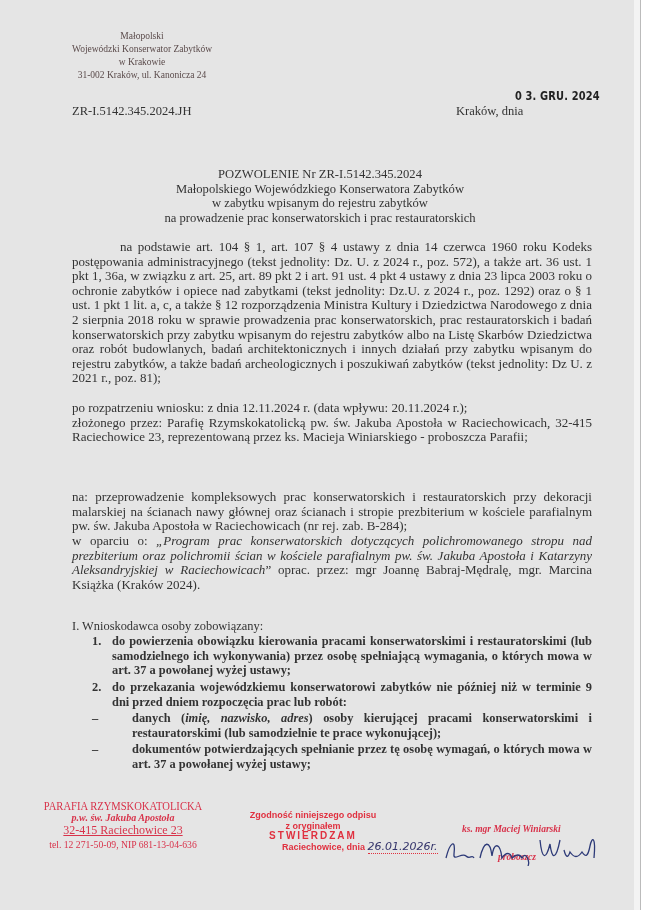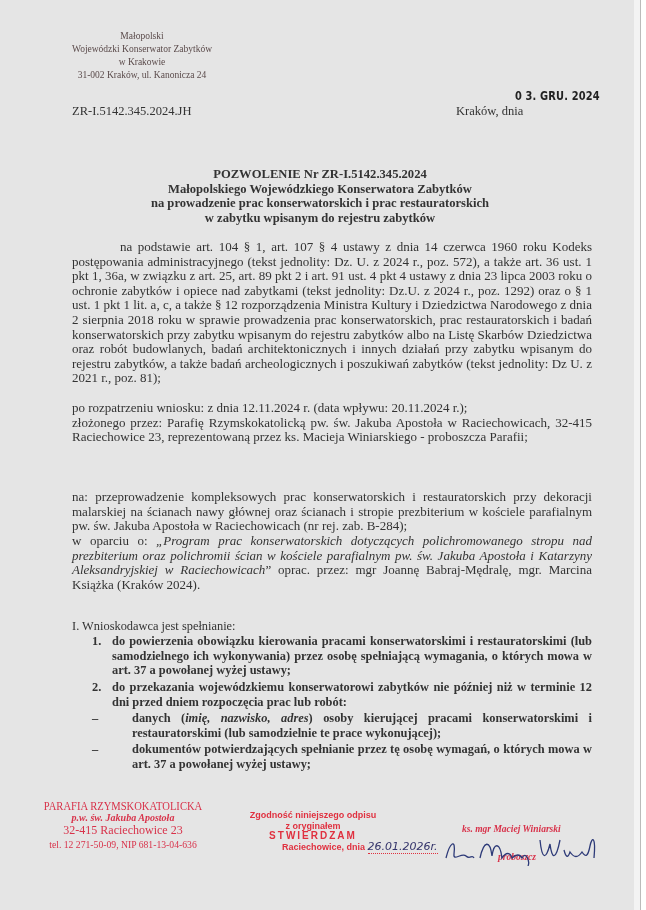--- a/index.html
+++ b/index.html
@@ -7,42 +7,42 @@
   .page { position: absolute; left: 0; top: 0; width: 640px; height: 910px; background: #e5e5e5; border-right: 1px solid #bbb; }
   .edge { position: absolute; right: 0; top: 0; width: 6px; height: 910px; background: #f3f3f3; }
 
   .office-stamp { position: absolute; left: 62px; top: 30px; width: 160px; text-align: center; font-size: 9.5px; line-height: 13px; color: #5a4a4a; font-family: "Liberation Serif", serif; }
   .office-stamp div { white-space: nowrap; }
 
   .ref { position: absolute; left: 72px; top: 104px; font-size: 12.5px; color: #333; }
   .city { position: absolute; left: 428px; top: 104px; font-size: 12.5px; color: #333; margin-left: 28px; }
   .date-stamp { position: absolute; left: 515px; top: 89px; font-size: 12px; font-family: "DejaVu Sans", sans-serif; letter-spacing: 0.2px; transform: scaleX(0.82); transform-origin: left; color: #222; font-weight: bold; }
 
-  .title { position: absolute; left: 40px; width: 560px; top: 167px; text-align: center; font-weight: bold; font-size: 12.6px; line-height: 14.5px; color: #333; }
+  .title { position: absolute; left: 40px; width: 560px; top: 167px; text-align: center; font-weight: normal; font-size: 12.6px; line-height: 14.5px; color: #333; }
 
   .para { position: absolute; left: 72px; width: 520px; font-size: 13px; line-height: 14.6px; text-align: justify; color: #333; }
   .p1 { top: 240px; text-indent: 48px; }
   .pozwala { position: absolute; left: 40px; width: 560px; top: 464px; text-align: center; font-weight: bold; font-size: 12.6px; color: #333; }
   .italic { font-style: italic; }
 
   .oblig-head { position: absolute; left: 72px; top: 619px; font-size: 12.4px; color: #333; }
   .list { position: absolute; left: 92px; width: 500px; font-weight: bold; font-size: 12.4px; line-height: 14.6px; color: #333; text-align: justify; }
   .li { position: relative; padding-left: 20px; }
   .li .num { position: absolute; left: 0; top: 0; }
   .l1 { top: 634px; }
   .l2 { top: 680px; }
   .sub { position: absolute; left: 92px; width: 500px; font-weight: bold; font-size: 12.4px; line-height: 14.6px; color: #333; text-align: justify; }
   .sub .li { padding-left: 20px; }
   .s1 { top: 711px; }
   .s2 { top: 742px; }
 
   .parish-stamp { position: absolute; left: 28px; top: 800px; width: 190px; text-align: center; color: #d8324a; font-family: "Liberation Sans", sans-serif; }
   .parish-stamp .l-a { font-family: "Liberation Serif", serif; font-size: 11.5px; transform: scaleX(0.92); white-space: nowrap; }
   .parish-stamp .l-b { font-family: "Liberation Serif", serif; font-style: italic; font-weight: bold; font-size: 10px; }
-  .parish-stamp .l-c { font-family: "Liberation Serif", serif; font-size: 12px; }
+  .parish-stamp .l-c { font-family: "Liberation Serif", serif; font-size: 12px; text-decoration: underline; }
   .parish-stamp .l-d { font-family: "Liberation Serif", serif; font-size: 11px; transform: scaleX(0.88); white-space: nowrap; }
 
   .copy-stamp { position: absolute; left: 238px; top: 810px; width: 150px; text-align: center; color: #e0303f; font-family: "Liberation Sans", sans-serif; font-size: 9px; line-height: 10.5px; font-weight: bold; }
   .copy-stamp .conf { letter-spacing: 2px; font-size: 10px; }
   .copy-stamp .date-line { text-align: left; white-space: nowrap; margin-left: -2px; padding-left: 46px; }
   .copy-stamp .hand { font-family: "DejaVu Sans", sans-serif; color: #33336a; font-style: italic; font-size: 11px; font-weight: normal; border-bottom: 1px dotted #e0303f; }
 
   .priest-stamp { position: absolute; left: 462px; top: 824px; color: #d8324a; font-family: "Liberation Serif", serif; font-style: italic; font-weight: bold; font-size: 9.5px; }
   .priest-stamp .role { position: absolute; left: 36px; top: 28px; white-space: nowrap; }
   .signature { position: absolute; left: 436px; top: 832px; width: 170px; height: 34px; }
@@ -60,50 +60,50 @@
     <div>31-002 Kraków, ul. Kanonicza 24</div>
   </div>
 
   <div class="ref">ZR-I.5142.345.2024.JH</div>
   <div class="date-stamp">0 3. GRU. 2024</div>
   <div class="city">Kraków, dnia</div>
 
   <div class="title">
     <div>POZWOLENIE Nr ZR-I.5142.345.2024</div>
     <div>Małopolskiego Wojewódzkiego Konserwatora Zabytków</div>
+    <div>w zabytku wpisanym do rejestru zabytków</div>
     <div>na prowadzenie prac konserwatorskich i prac restauratorskich</div>
-    <div>w zabytku wpisanym do rejestru zabytków</div>
   </div>
 
   <div class="para p1">na podstawie art. 104 § 1, art. 107 § 4 ustawy z dnia 14 czerwca 1960 roku Kodeks postępowania administracyjnego (tekst jednolity: Dz. U. z 2024 r., poz. 572), a także art. 36 ust. 1 pkt 1, 36a, w związku z art. 25, art. 89 pkt 2 i art. 91 ust. 4 pkt 4 ustawy z dnia 23 lipca 2003 roku o ochronie zabytków i opiece nad zabytkami (tekst jednolity: Dz.U. z 2024 r., poz. 1292) oraz o § 1 ust. 1 pkt 1 lit. a, c, a także § 12 rozporządzenia Ministra Kultury i Dziedzictwa Narodowego z dnia 2 sierpnia 2018 roku w sprawie prowadzenia prac konserwatorskich, prac restauratorskich i badań konserwatorskich przy zabytku wpisanym do rejestru zabytków albo na Listę Skarbów Dziedzictwa oraz robót budowlanych, badań architektonicznych i innych działań przy zabytku wpisanym do rejestru zabytków, a także badań archeologicznych i poszukiwań zabytków (tekst jednolity: Dz U. z 2021 r., poz. 81);</div>
 
   <div class="para" style="top:401px;">
     <div>po rozpatrzeniu wniosku: z dnia 12.11.2024 r. (data wpływu: 20.11.2024 r.);</div>
     <div>złożonego przez: Parafię Rzymskokatolicką pw. św. Jakuba Apostoła w Raciechowicach, 32-415 Raciechowice 23, reprezentowaną przez ks. Macieja Winiarskiego - proboszcza Parafii;</div>
   </div>
 
 
   <div class="para" style="top:490px;">na: przeprowadzenie kompleksowych prac konserwatorskich i restauratorskich przy dekoracji malarskiej na ścianach nawy głównej oraz ścianach i stropie prezbiterium w kościele parafialnym pw. św. Jakuba Apostoła w Raciechowicach (nr rej. zab. B-284);</div>
 
   <div class="para" style="top:534px;">
     <span> w oparciu o: </span><span class="italic">„Program prac konserwatorskich dotyczących polichromowanego stropu nad prezbiterium oraz polichromii ścian w kościele parafialnym pw. św. Jakuba Apostoła i Katarzyny Aleksandryjskiej w Raciechowicach</span><span>” oprac. przez: mgr Joannę Babraj-Mędralę, mgr. Marcina Książka (Kraków 2024).</span>
   </div>
 
-  <div class="oblig-head">I. Wnioskodawca jest spełnianie:</div>
+  <div class="oblig-head">I. Wnioskodawca osoby zobowiązany:</div>
 
   <div class="list l1">
     <div class="li">
       <span class="num">1.</span>
       <span>do powierzenia obowiązku kierowania pracami konserwatorskimi i restauratorskimi (lub samodzielnego ich wykonywania) przez osobę spełniającą wymagania, o których mowa w art. 37 a powołanej wyżej ustawy;</span>
     </div>
   </div>
   <div class="list l2">
     <div class="li">
       <span class="num">2.</span>
-      <span>do przekazania wojewódzkiemu konserwatorowi zabytków nie później niż w terminie 12 dni przed dniem rozpoczęcia prac lub robót:</span>
+      <span>do przekazania wojewódzkiemu konserwatorowi zabytków nie później niż w terminie 9 dni przed dniem rozpoczęcia prac lub robót:</span>
     </div>
   </div>
 
   <div class="sub s1" style="left:92px;">
     <div class="li" style="padding-left:40px;">
       <span class="num" style="left:0;">–</span>
       <span>danych (</span><span class="italic">imię, nazwisko, adres</span><span>) osoby kierującej pracami konserwatorskimi i restauratorskimi (lub samodzielnie te prace wykonującej);</span>
     </div>
   </div>
   <div class="sub s2" style="left:92px;">

